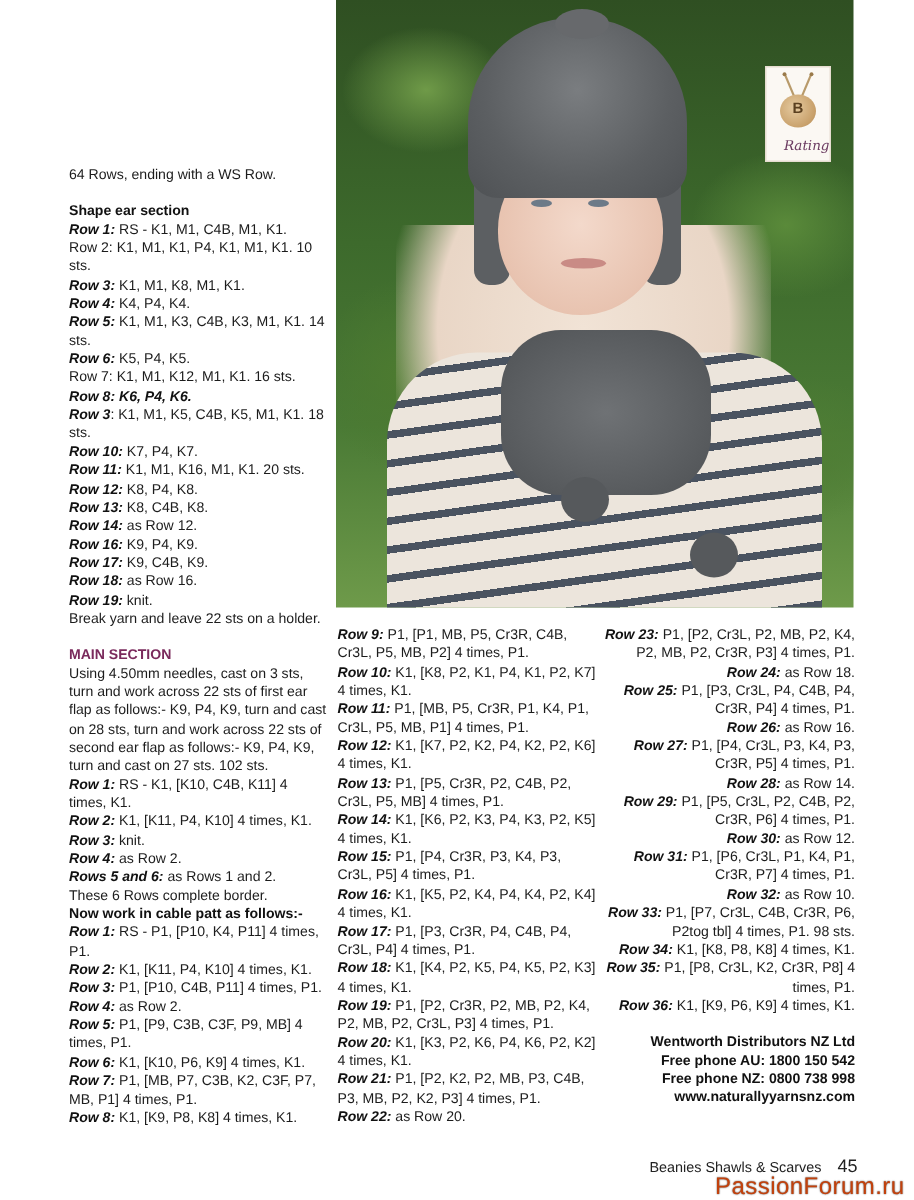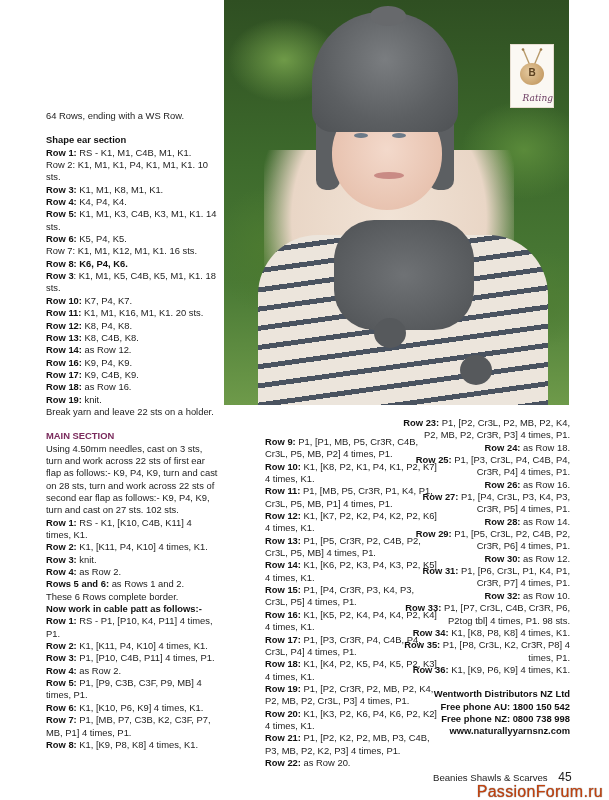--- a/index.html
+++ b/index.html
@@ -4,25 +4,25 @@
 <style>
   html, body { margin:0; padding:0; }
   body {
     width:609px; height:800px; position:relative; overflow:hidden;
     background:#ffffff; color:#1c1c1c;
     font-family:"Liberation Sans", sans-serif; font-size:9.4px; line-height:12.35px;
   }
   .col { position:absolute; }
   .col p { margin:0; }
   .col .gap { height:12px; }
-  b { font-weight:bold; color:#111; }
+  b { font-weight:bold; color:#111;font-style:italic; }
   .head { font-weight:bold; color:#111; }
   .main-head { font-weight:bold; color:#7a2a5c; }
   #left { left:46px; top:70px; width:172px;margin-top:40px; }
-  #mid { left:225px; top:436px; width:172px;margin-left:40px; }
+  #mid { left:225px; top:417px; width:172px; }
   #right { left:398px; top:417px; width:172px;text-align:right; }
 
   #photo {
     position:absolute; left:224px; top:0; width:345px; height:405px; overflow:hidden;
     background:
       radial-gradient(ellipse 80px 60px at 60px 60px, #6f9a48 0%, transparent 70%),
       radial-gradient(ellipse 90px 70px at 300px 150px, #5a8a3a 0%, transparent 70%),
       radial-gradient(ellipse 70px 90px at 40px 250px, #4c7a30 0%, transparent 70%),
       radial-gradient(ellipse 90px 70px at 310px 300px, #4f7d34 0%, transparent 70%),
       linear-gradient(180deg, #2f4f22 0%, #3d6a2c 40%, #4a7a35 70%, #6e9a4a 100%);

